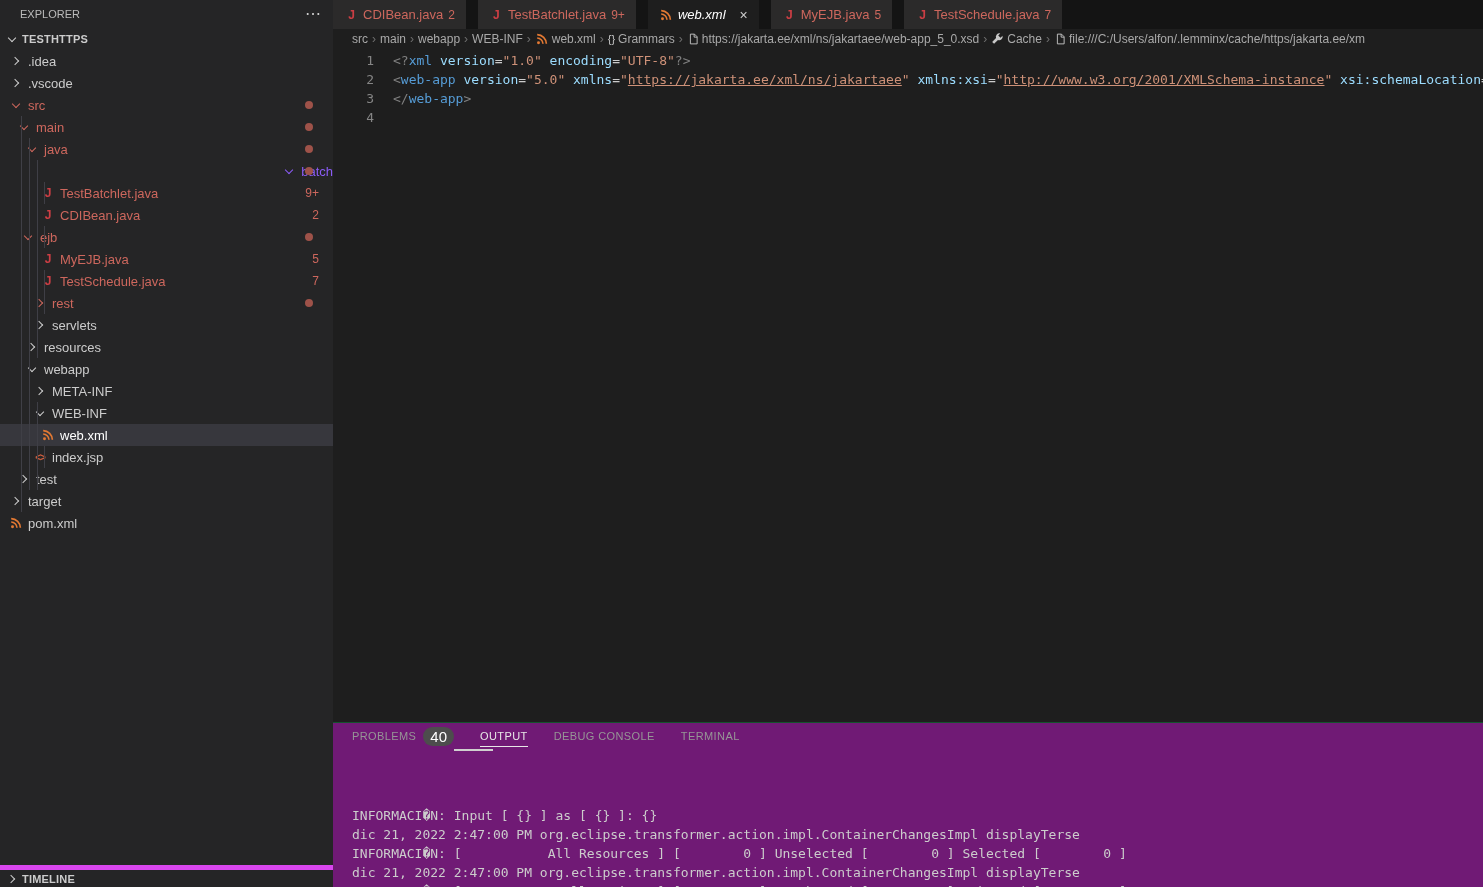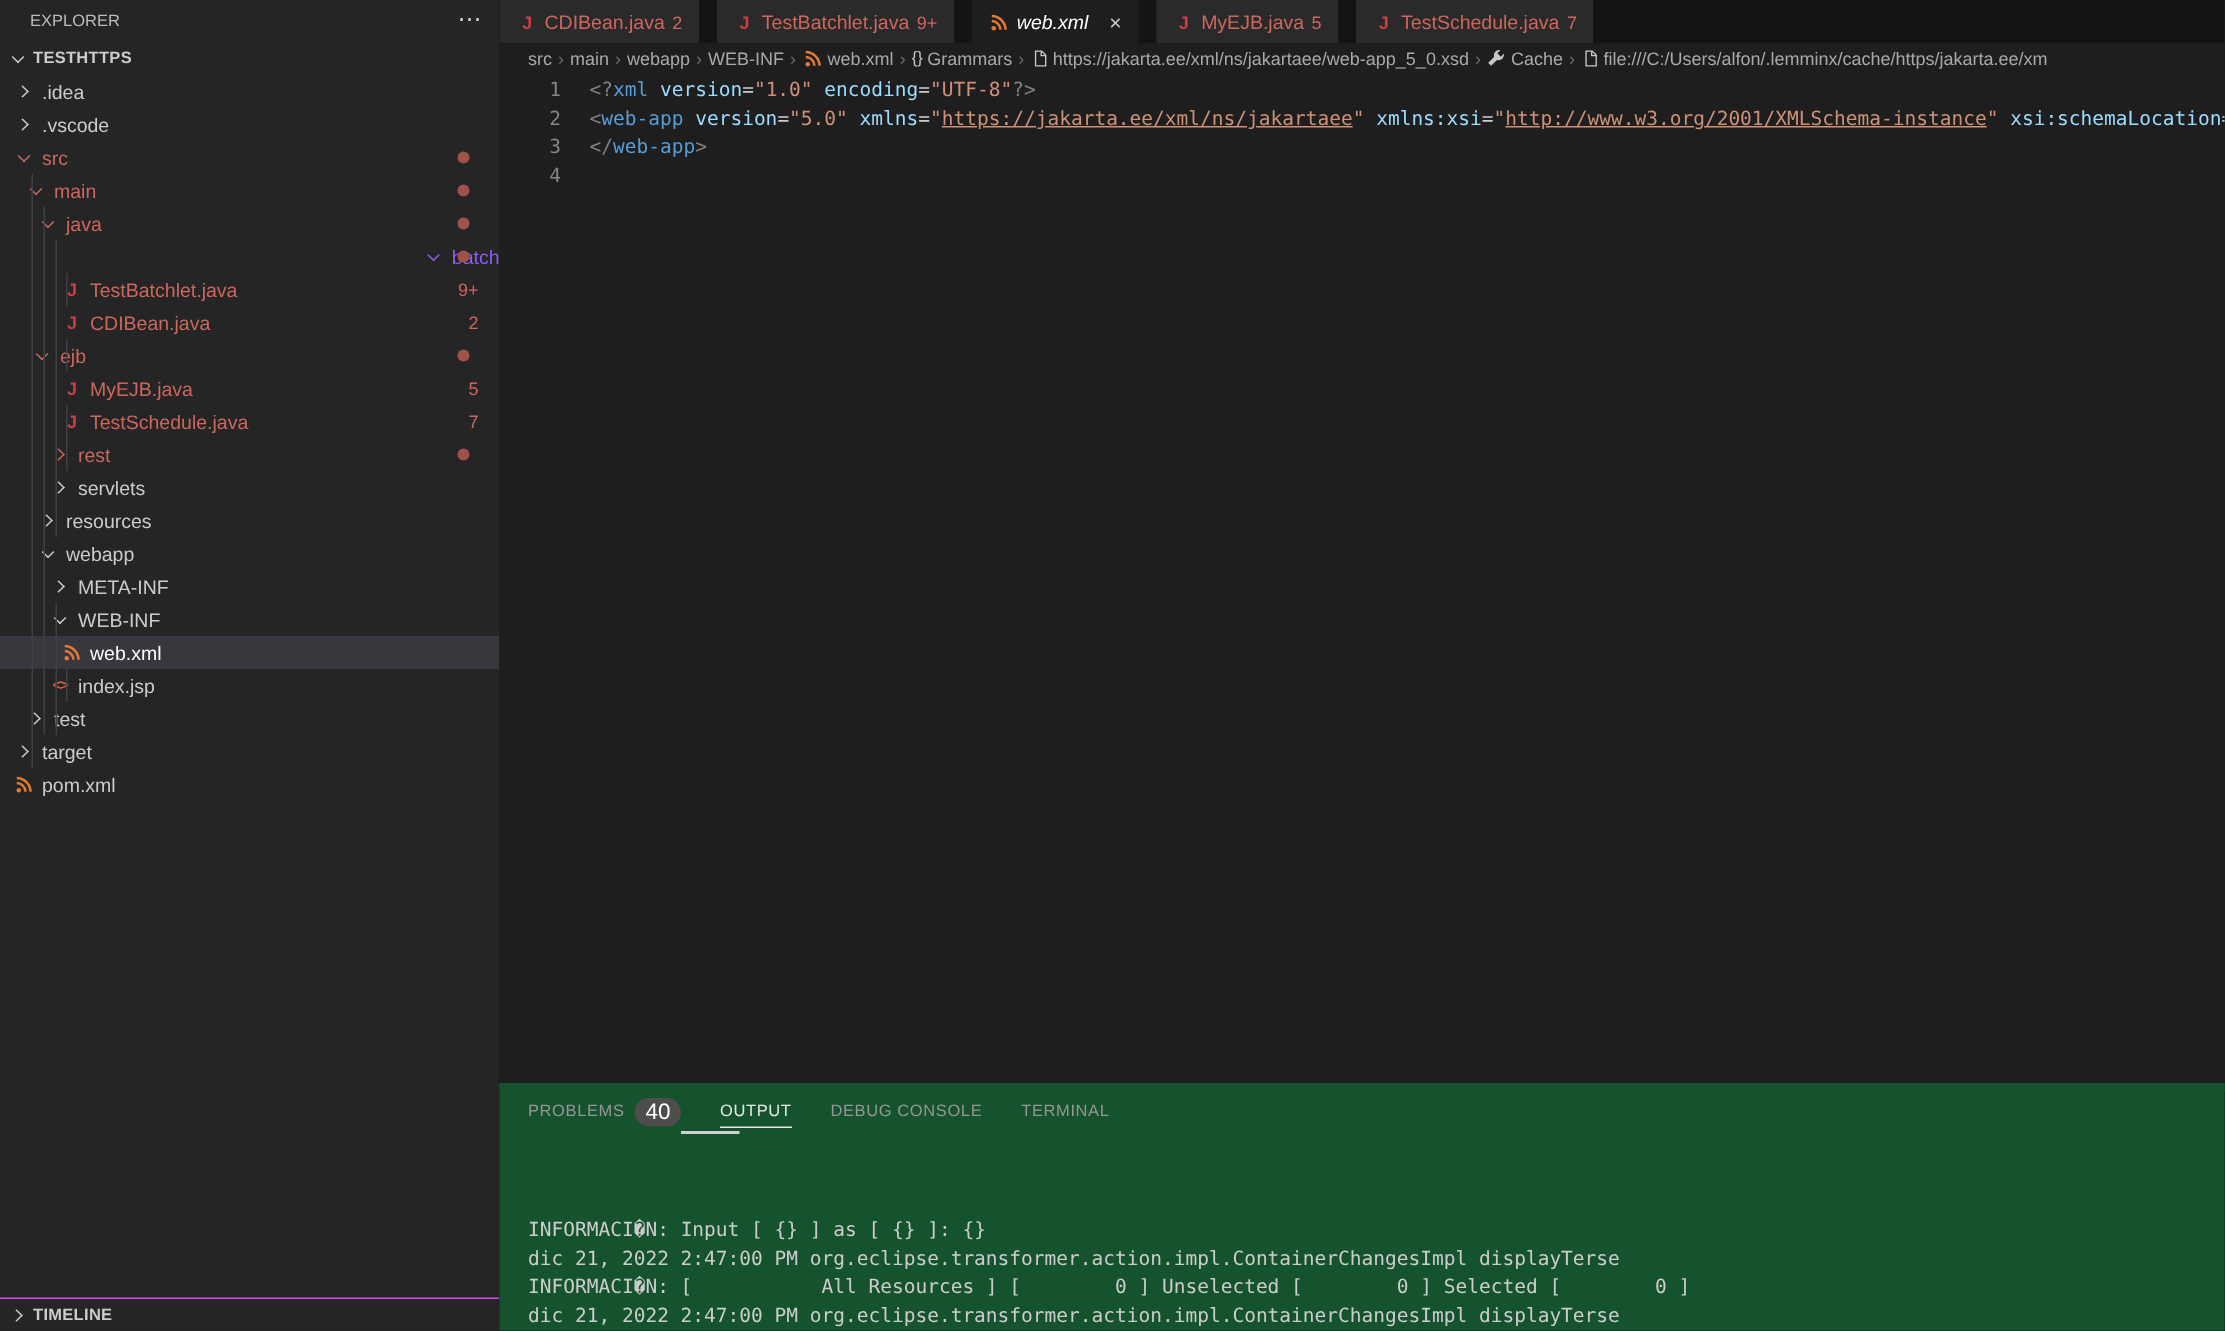--- a/index.html
+++ b/index.html
@@ -20,21 +20,21 @@
   .tw::before{content:"";width:5px;height:5px;border-right:1.3px solid currentColor;border-bottom:1.3px solid currentColor;
     transform:rotate(-45deg);margin-left:-2px;}
   .tw.open::before{transform:rotate(45deg);margin-top:-3px;margin-left:0;}
   .ficon{width:16px;height:22px;flex:none;display:flex;align-items:center;justify-content:center;font-weight:700;}
   .ficon.java{color:#cc3e44;font-size:12px;}
   .ficon.jsp{color:#d2603f;font-size:10px;letter-spacing:-1px;}
   .badge-dot{position:absolute;right:20px;top:7px;width:8px;height:8px;border-radius:50%;background:#9e5249;}
   .badge-num{position:absolute;right:14px;font-size:12px;}
   .guides{position:absolute;left:0;top:0;width:333px;height:887px;pointer-events:none;}
   .guide{position:absolute;width:1px;background:#3f3f46;}
-  .timeline{position:absolute;left:0;bottom:0;width:333px;height:22px;border-top:1px solid #d946ef;
+  .timeline{position:absolute;left:0;bottom:0;width:333px;height:22px;border-top:5px solid #d946ef;
     display:flex;align-items:center;font-size:11px;font-weight:700;color:#cccccc;padding-left:4px;background:#252526;cursor:pointer;}
   
   .main{position:absolute;left:333px;top:0;right:0;height:722px;background:#1e1e1e;overflow:hidden;}
   .tabbar{height:29px;background:#141414;display:flex;align-items:stretch;overflow:hidden;}
   .tab{display:flex;align-items:center;padding:0 11px;margin-right:12px;background:#2b2a2a;font-size:13px;cursor:pointer;white-space:nowrap;}
   .tab .ficon{width:15px;margin-right:4px;}
   .tab .tlabel{color:#cd675d;}
   .tab .tbadge{color:#cd675d;margin-left:5px;font-size:12px;}
   .tab.active{background:#1e1e1e;}
   .tab.active .tlabel{color:#ffffff;font-style:italic;}
@@ -43,21 +43,21 @@
   .bc-item{display:flex;align-items:center;cursor:pointer;flex:none;}
   .bc-item .bicon{margin-right:3px;display:flex;align-items:center;}
   .bc-sep{color:#6e6e6e;margin:0 4px;font-size:12px;flex:none;}
   .braces{color:#c8c8c8;font-size:11px;}
   .code{padding-top:3px;font-family:"DejaVu Sans Mono","Liberation Mono",monospace;font-size:13px;line-height:19px;}
   .cline{display:flex;white-space:pre;}
   .ln{width:41px;text-align:right;color:#858585;flex:none;margin-right:19px;user-select:none;}
   .c-p{color:#808080;} .c-tag{color:#569cd6;} .c-attr{color:#9cdcfe;} .c-str{color:#ce9178;} .c-eq{color:#cccccc;}
   .c-u{text-decoration:underline;}
   
-  .panel{position:absolute;left:333px;top:722px;right:0;bottom:0;background:#14532d;border-top:6px solid #14532d;overflow:hidden;}
+  .panel{position:absolute;left:333px;top:722px;right:0;bottom:0;background:#701a75;border-top:1px solid #14532d;overflow:hidden;}
   .panel-tabs{height:26px;display:flex;align-items:center;padding-left:19px;}
   .ptab{font-size:11px;letter-spacing:.4px;color:#969696;margin-right:26px;display:flex;align-items:center;cursor:pointer;height:100%;}
   .ptab.active .plabel{color:#e7e7e7;border-bottom:1px solid #e7e7e7;padding-bottom:4px;margin-bottom:-5px;}
   .pbadge{background:#4d4d4d;color:#ffffff;border-radius:10px;font-size:15px;padding:1px 7px;margin-left:7px;letter-spacing:0;}
   .output{position:relative;height:139px;overflow:hidden;padding-left:19px;
     font-family:"DejaVu Sans Mono","Liberation Mono",monospace;font-size:13px;line-height:19px;color:#cccccc;white-space:pre;}
   .oline:first-child{margin-top:-2px;}
   .artifact{position:absolute;top:0;left:121px;width:39px;height:2px;background:#cfcfcf;}
 </style>
 </head>

